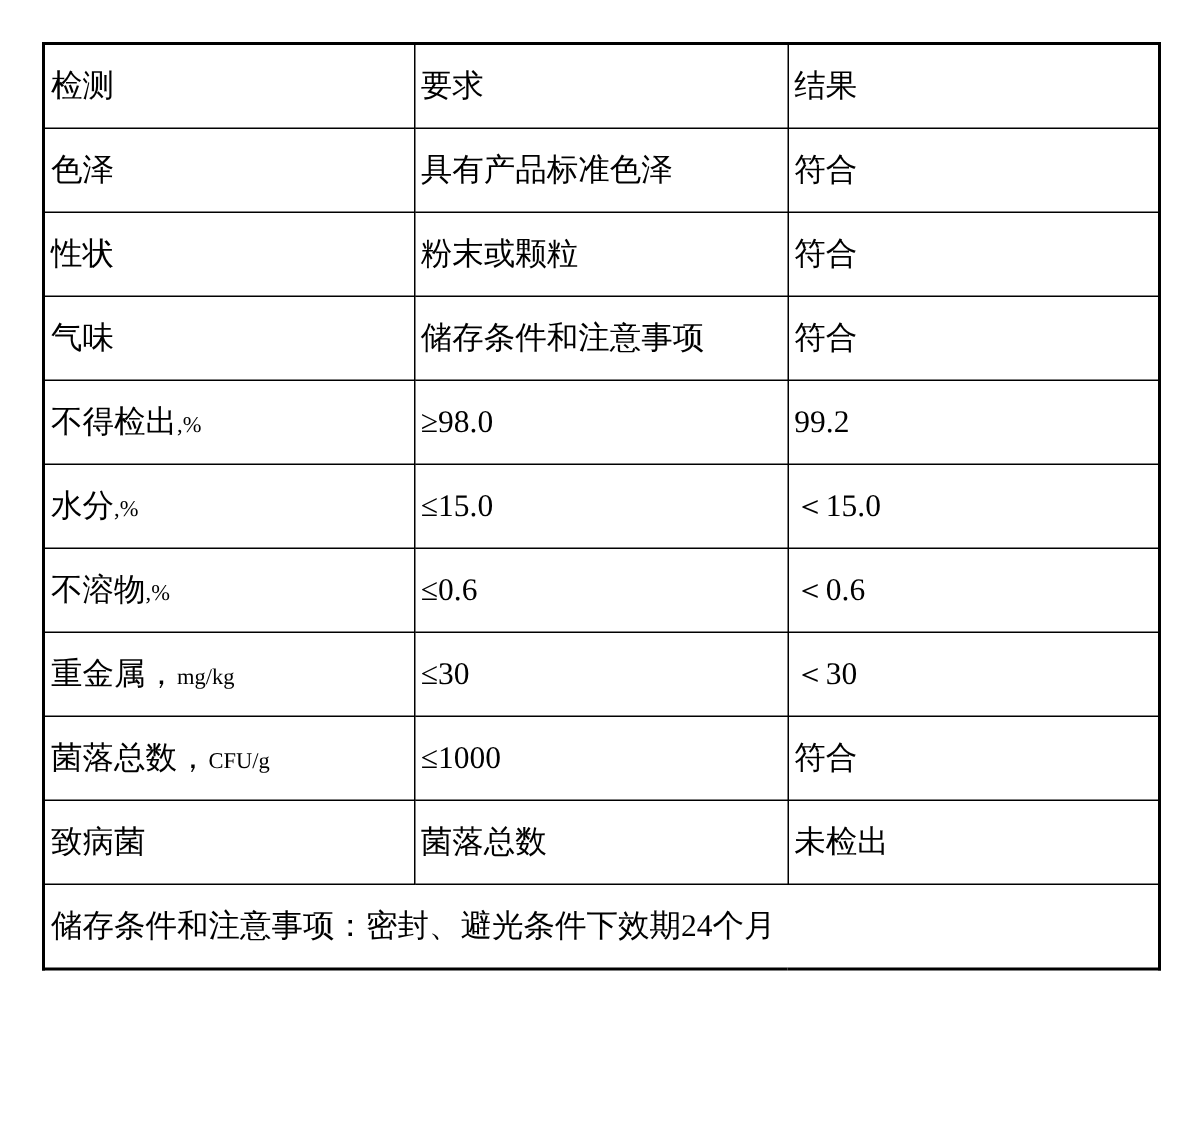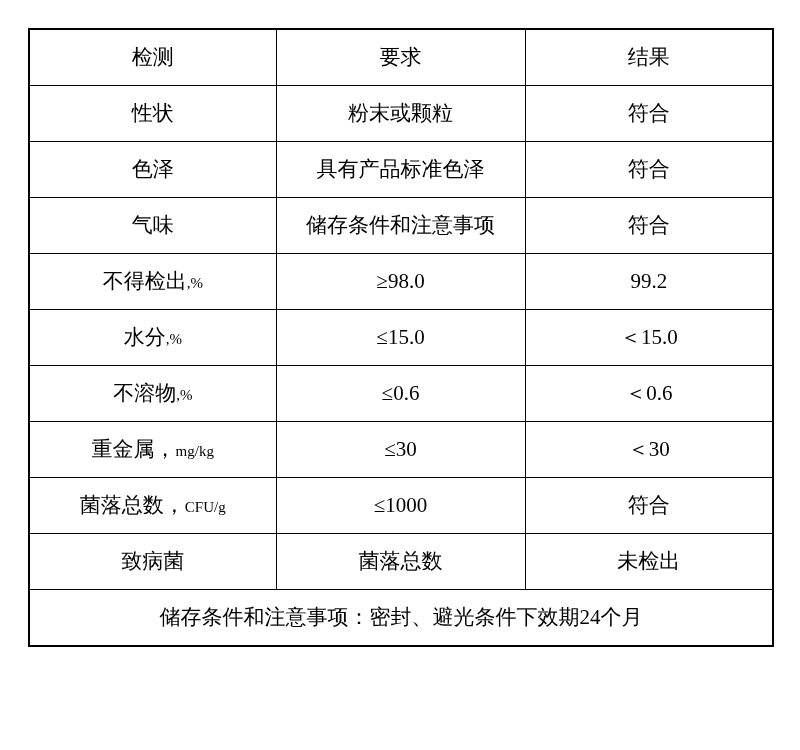--- a/index.html
+++ b/index.html
@@ -25,21 +25,21 @@
     border-collapse: collapse;
     width: 744px;
     table-layout: fixed;
     border: 2px solid #000;
   }
   table.spec col.c1 { width: 247px; }
   table.spec col.c2 { width: 249px; }
   table.spec col.c3 { width: 248px; }
   table.spec th, table.spec td {
     border: 1.5px solid #000;
-    text-align: center;
+    text-align: left;
     vertical-align: middle;
     height: 55px;
     font-size: 21px;
     font-weight: normal;
     padding: 0 4px;
     line-height: 1.2;
   }
   table.spec th {
     font-size: 21px;
   }
@@ -69,27 +69,27 @@
     </colgroup>
     <thead>
       <tr>
         <th>检测</th>
         <th>要求</th>
         <th>结果</th>
       </tr>
     </thead>
     <tbody>
       <tr>
-        <td>性状</td>
-        <td>粉末或颗粒</td>
+        <td>色泽</td>
+        <td>具有产品标准色泽</td>
         <td>符合</td>
       </tr>
       <tr>
-        <td>色泽</td>
-        <td>具有产品标准色泽</td>
+        <td>性状</td>
+        <td>粉末或颗粒</td>
         <td>符合</td>
       </tr>
       <tr>
         <td>气味</td>
         <td>储存条件和注意事项</td>
         <td>符合</td>
       </tr>
       <tr>
         <td><span class="cell-inner">不得检出</span><span class="unit">,%</span></td>
         <td>≥98.0</td>

